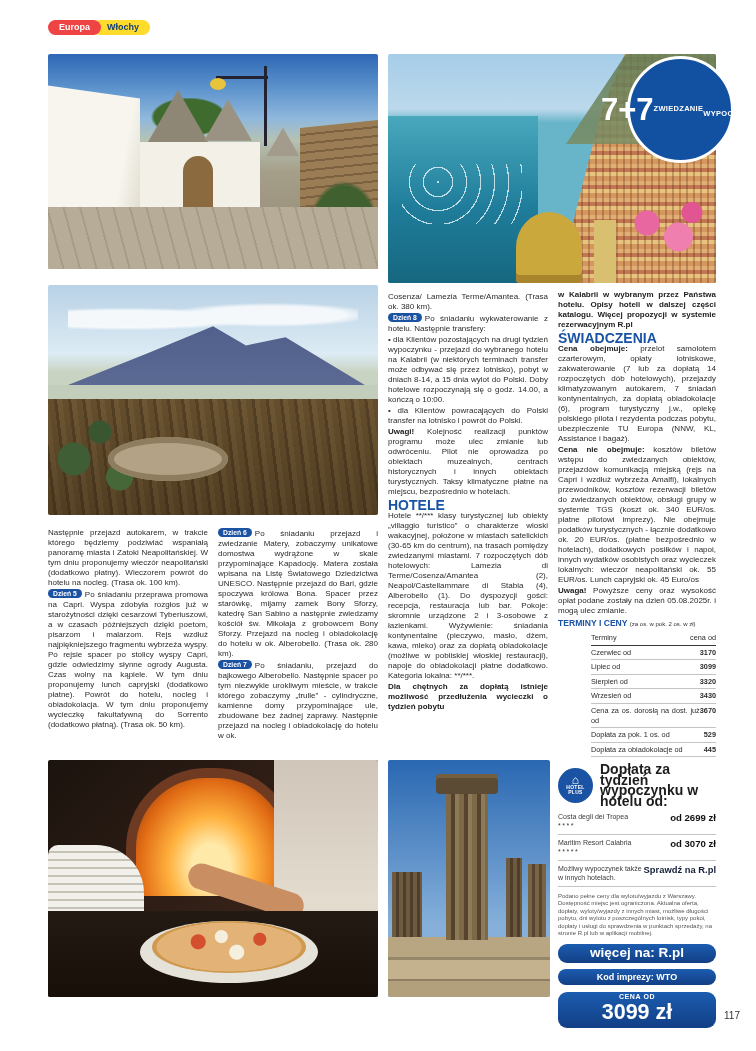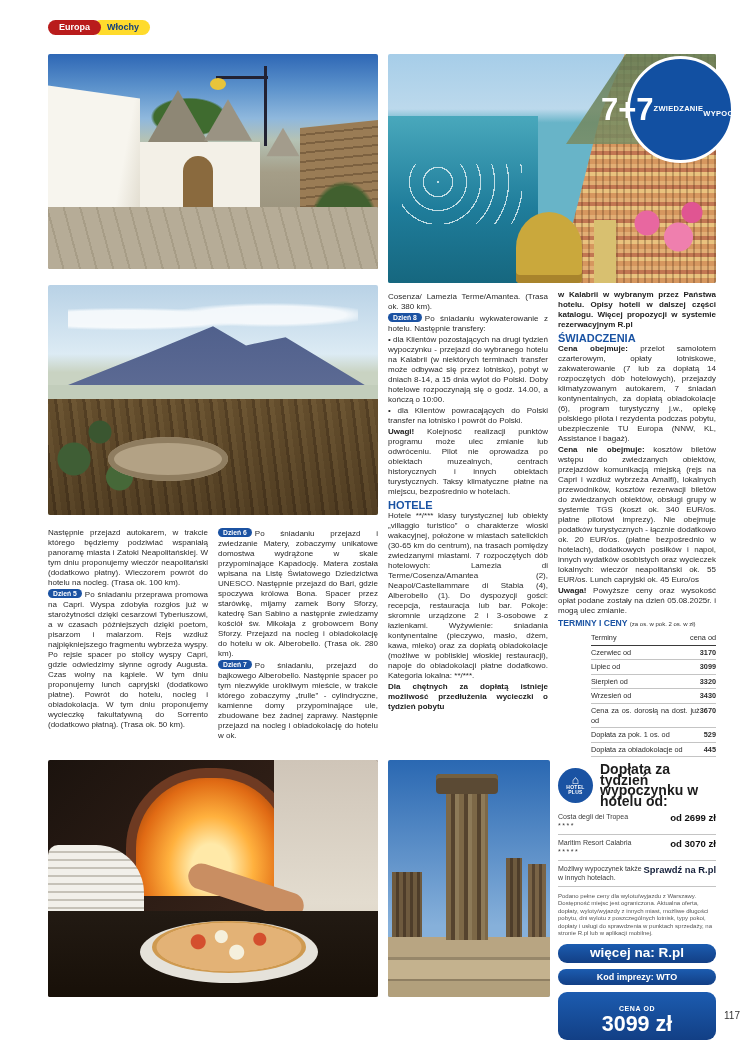--- a/index.html
+++ b/index.html
@@ -1,21 +1,21 @@
 <!DOCTYPE html>
 <html><head>
 <meta charset="utf-8">
 <style>
   html,body{margin:0;padding:0;background:#e8e8e8;}
   .page{position:relative;width:756px;height:1051px;background:#fff;margin:0 auto;overflow:hidden;
         font-family:"Liberation Sans",sans-serif;color:#2b2b2b;}
   
   .tags{position:absolute;left:48px;top:20px;z-index:6;display:flex;}
   .tag{font-size:9px;font-weight:bold;padding:2px 11px;border-radius:9px;line-height:11px;}
-  .tag-blue{background:#b91c1c;color:#fff;position:relative;z-index:2;}
+  .tag-blue{background:#ef4444;color:#fff;position:relative;z-index:2;}
   .tag-yellow{background:#ffdb2c;color:#123f7d;margin-left:-8px;padding-left:14px;z-index:1;}
   
   .photo{position:absolute;overflow:hidden;border-radius:2px;}
   .ph-trulli{left:48px;top:54px;width:330px;height:215px;
      background:linear-gradient(180deg,#2e67b5 0%,#5d93cc 16%,#8fb8dd 30%,#b5c2b4 40%,#a59e88 55%,#8f8671 100%);}
   .tr-wall-left{position:absolute;left:0;top:38px;width:92px;height:180px;background:linear-gradient(100deg,#f7f5ee 70%,#d8d2c2);transform:skewY(8deg);}
   .tr-roof{position:absolute;width:0;height:0;border-left:30px solid transparent;border-right:30px solid transparent;border-bottom:52px solid #8e8775;}
   .tr-roof2{left:150px;top:40px;border-bottom-color:#9a9383;transform:scale(.8);}
   .tr-roof3{left:205px;top:62px;transform:scale(.55);border-bottom-color:#a39c8c;}
   .tr-house{position:absolute;left:92px;top:88px;width:120px;height:90px;background:#f3f0e7;}
@@ -72,21 +72,21 @@
      background:linear-gradient(180deg,#b8a582 0 34%,#97876a 34% 38%,#c4b28e 38% 70%,#8f7f62 70% 74%,#b2a07c 74% 100%);}
   
   .tcol{position:absolute;width:160px;font-size:8px;line-height:10px;text-align:justify;}
   .c1{left:48px;top:528px;}
   .c2{left:218px;top:528px;}
   .c3{left:388px;top:292px;}
   .c4{left:558px;top:290px;width:158px;}
   .p{margin:0 0 1px 0;}
   .day{display:inline-block;background:#1b52a2;color:#fff;font-size:6.8px;font-weight:bold;line-height:9px;
        padding:0 5px;border-radius:6px;margin-right:3px;vertical-align:1px;}
-  .bluehead{color:#1a53a3;font-weight:bold;font-size:11px;margin:3px 0 1px 0;text-align:left;}
+  .bluehead{color:#1a53a3;font-weight:bold;font-size:14px;margin:3px 0 1px 0;text-align:left;}
   .boldp{font-weight:bold;color:#1c1c1c;}
   b.inl{color:#1c1c1c;}
   
   .tbl{margin-top:2px;}
   .t-title{color:#1a53a3;font-weight:bold;font-size:8.6px;text-align:left;margin-bottom:2px;}
   .t-title .note{color:#333;font-weight:normal;font-size:6px;}
   .trow{display:flex;justify-content:space-between;border-bottom:1px solid #c4c4c4;padding:2px 0 1.5px 0;font-size:7.3px;margin-left:33px;}
   .trow .v{font-weight:bold;}
   .thead{border-bottom:1.4px solid #3a3a3a;font-size:7.3px;}
   .thead .v{font-weight:normal;}
@@ -98,21 +98,21 @@
   .hrow{display:flex;justify-content:space-between;align-items:flex-start;border-bottom:1px solid #c4c4c4;padding:4px 0;}
   .hname{font-size:7px;line-height:8.5px;color:#3a3a3a;text-align:left;}
   .hstars{letter-spacing:1.5px;}
   .hprice{font-weight:bold;font-size:9.6px;color:#111;white-space:nowrap;}
   .haction{font-weight:bold;font-size:9.4px;color:#15203a;white-space:nowrap;}
   .fine{font-size:6px;line-height:7.4px;color:#555;margin-top:6px;text-align:left;}
   
   .cta{background:linear-gradient(180deg,#1c5cb0,#123f85);border-radius:9px;color:#fff;text-align:center;margin-top:7px;}
   .cta-more{font-size:13.5px;font-weight:bold;padding:4px 0 5px 0;}
   .cta-code{font-size:9px;font-weight:bold;padding:3px 0;border-radius:8px;margin-top:6px;}
-  .cta-price{padding:12px 0 5px 0;}
+  .cta-price{padding:0 0 5px 0;}
   .cta-price .lbl{font-size:7px;font-weight:bold;letter-spacing:.6px;line-height:9px;}
   .cta-price .val{font-size:21.5px;font-weight:bold;line-height:22px;}
   .pageno{position:absolute;right:16px;bottom:30px;font-size:10px;color:#333;}
 </style>
 </head>
 <body>
 
 <div class="page">
 
   <div class="tags">

